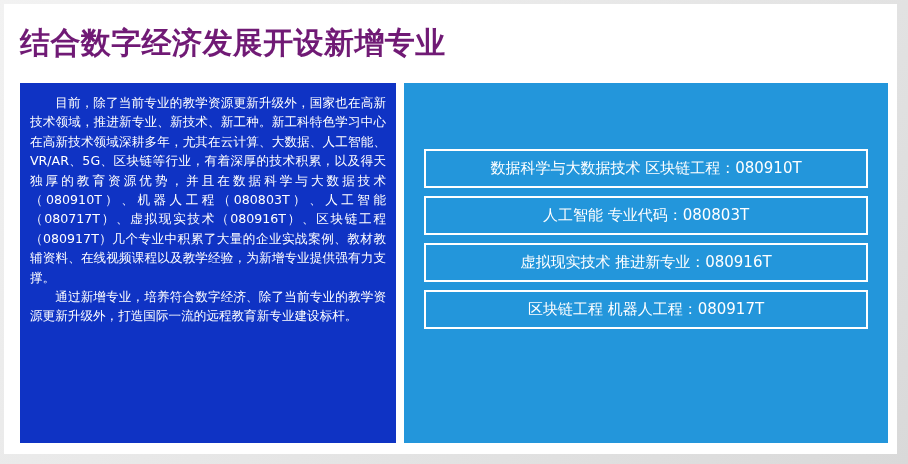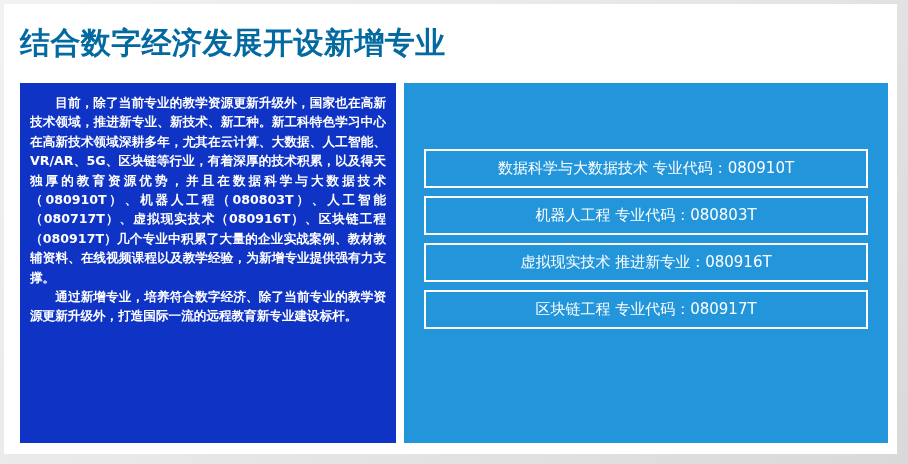--- a/index.html
+++ b/index.html
@@ -35,21 +35,21 @@
     overflow: hidden;
   }
 
   
   #slide-title {
     position: absolute;
     left: 16px;
     top: 17px;
     width: 700px;
     height: 44px;
-    color: #0369a1;
+    color: #701a75;
     font-size: 30px;
     font-weight: bold;
     line-height: 44px;
     letter-spacing: 0.4px;
     white-space: nowrap;
   }
 
   
   #panels {
     position: absolute;
@@ -71,21 +71,21 @@
   }
   #left-panel-body {
     position: absolute;
     left: 10px;
     top: 10px;
     width: 356px;
     height: 340px;
     color: #ffffff;
     font-size: 12.6px;
     line-height: 19.4px;
-    font-weight: bold;
+    font-weight: normal;
     text-align: justify;
     text-justify: inter-ideograph;
     letter-spacing: 0px;
     overflow: hidden;
   }
   #left-panel-body p {
     margin: 0;
     text-indent: 2em;
   }
 
@@ -134,22 +134,22 @@
 
       <div id="left-panel">
         <div id="left-panel-body">
           <p>目前，除了当前专业的教学资源更新升级外，国家也在高新技术领域，推进新专业、新技术、新工种。新工科特色学习中心在高新技术领域深耕多年，尤其在云计算、大数据、人工智能、VR/AR、5G、区块链等行业，有着深厚的技术积累，以及得天独厚的教育资源优势，并且在数据科学与大数据技术（080910T）、机器人工程（080803T）、人工智能（080717T）、虚拟现实技术（080916T）、区块链工程（080917T）几个专业中积累了大量的企业实战案例、教材教辅资料、在线视频课程以及教学经验，为新增专业提供强有力支撑。</p>
           <p>通过新增专业，培养符合数字经济、除了当前专业的教学资源更新升级外，打造国际一流的远程教育新专业建设标杆。</p>
         </div>
       </div>
 
       <div id="right-panel">
         <div id="program-list">
-          <div class="program-box">数据科学与大数据技术 专业代码：080910T</div>
-          <div class="program-box">机器人工程 专业代码：080803T</div>
+          <div class="program-box">数据科学与大数据技术 区块链工程：080910T</div>
+          <div class="program-box">人工智能 专业代码：080803T</div>
           <div class="program-box">虚拟现实技术 推进新专业：080916T</div>
-          <div class="program-box">区块链工程 专业代码：080917T</div>
+          <div class="program-box">区块链工程 机器人工程：080917T</div>
         </div>
       </div>
 
     </div>
   </div>
 </div>
 
 </body></html>

